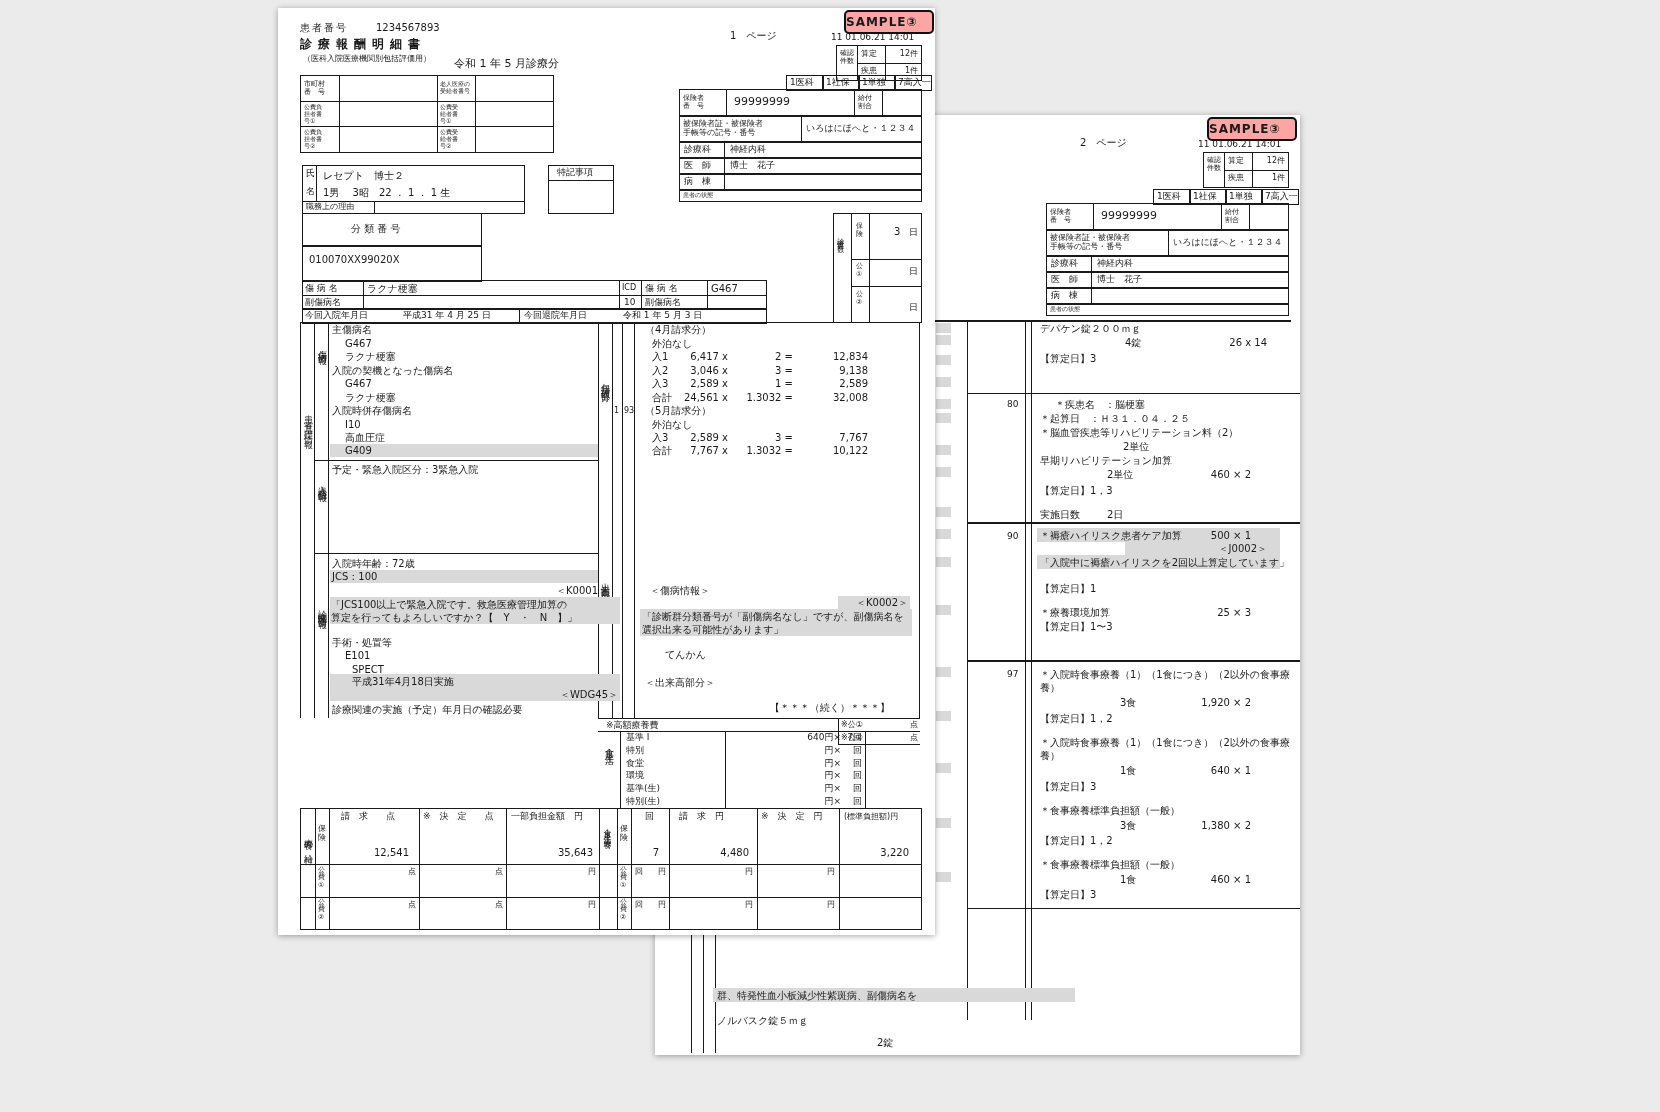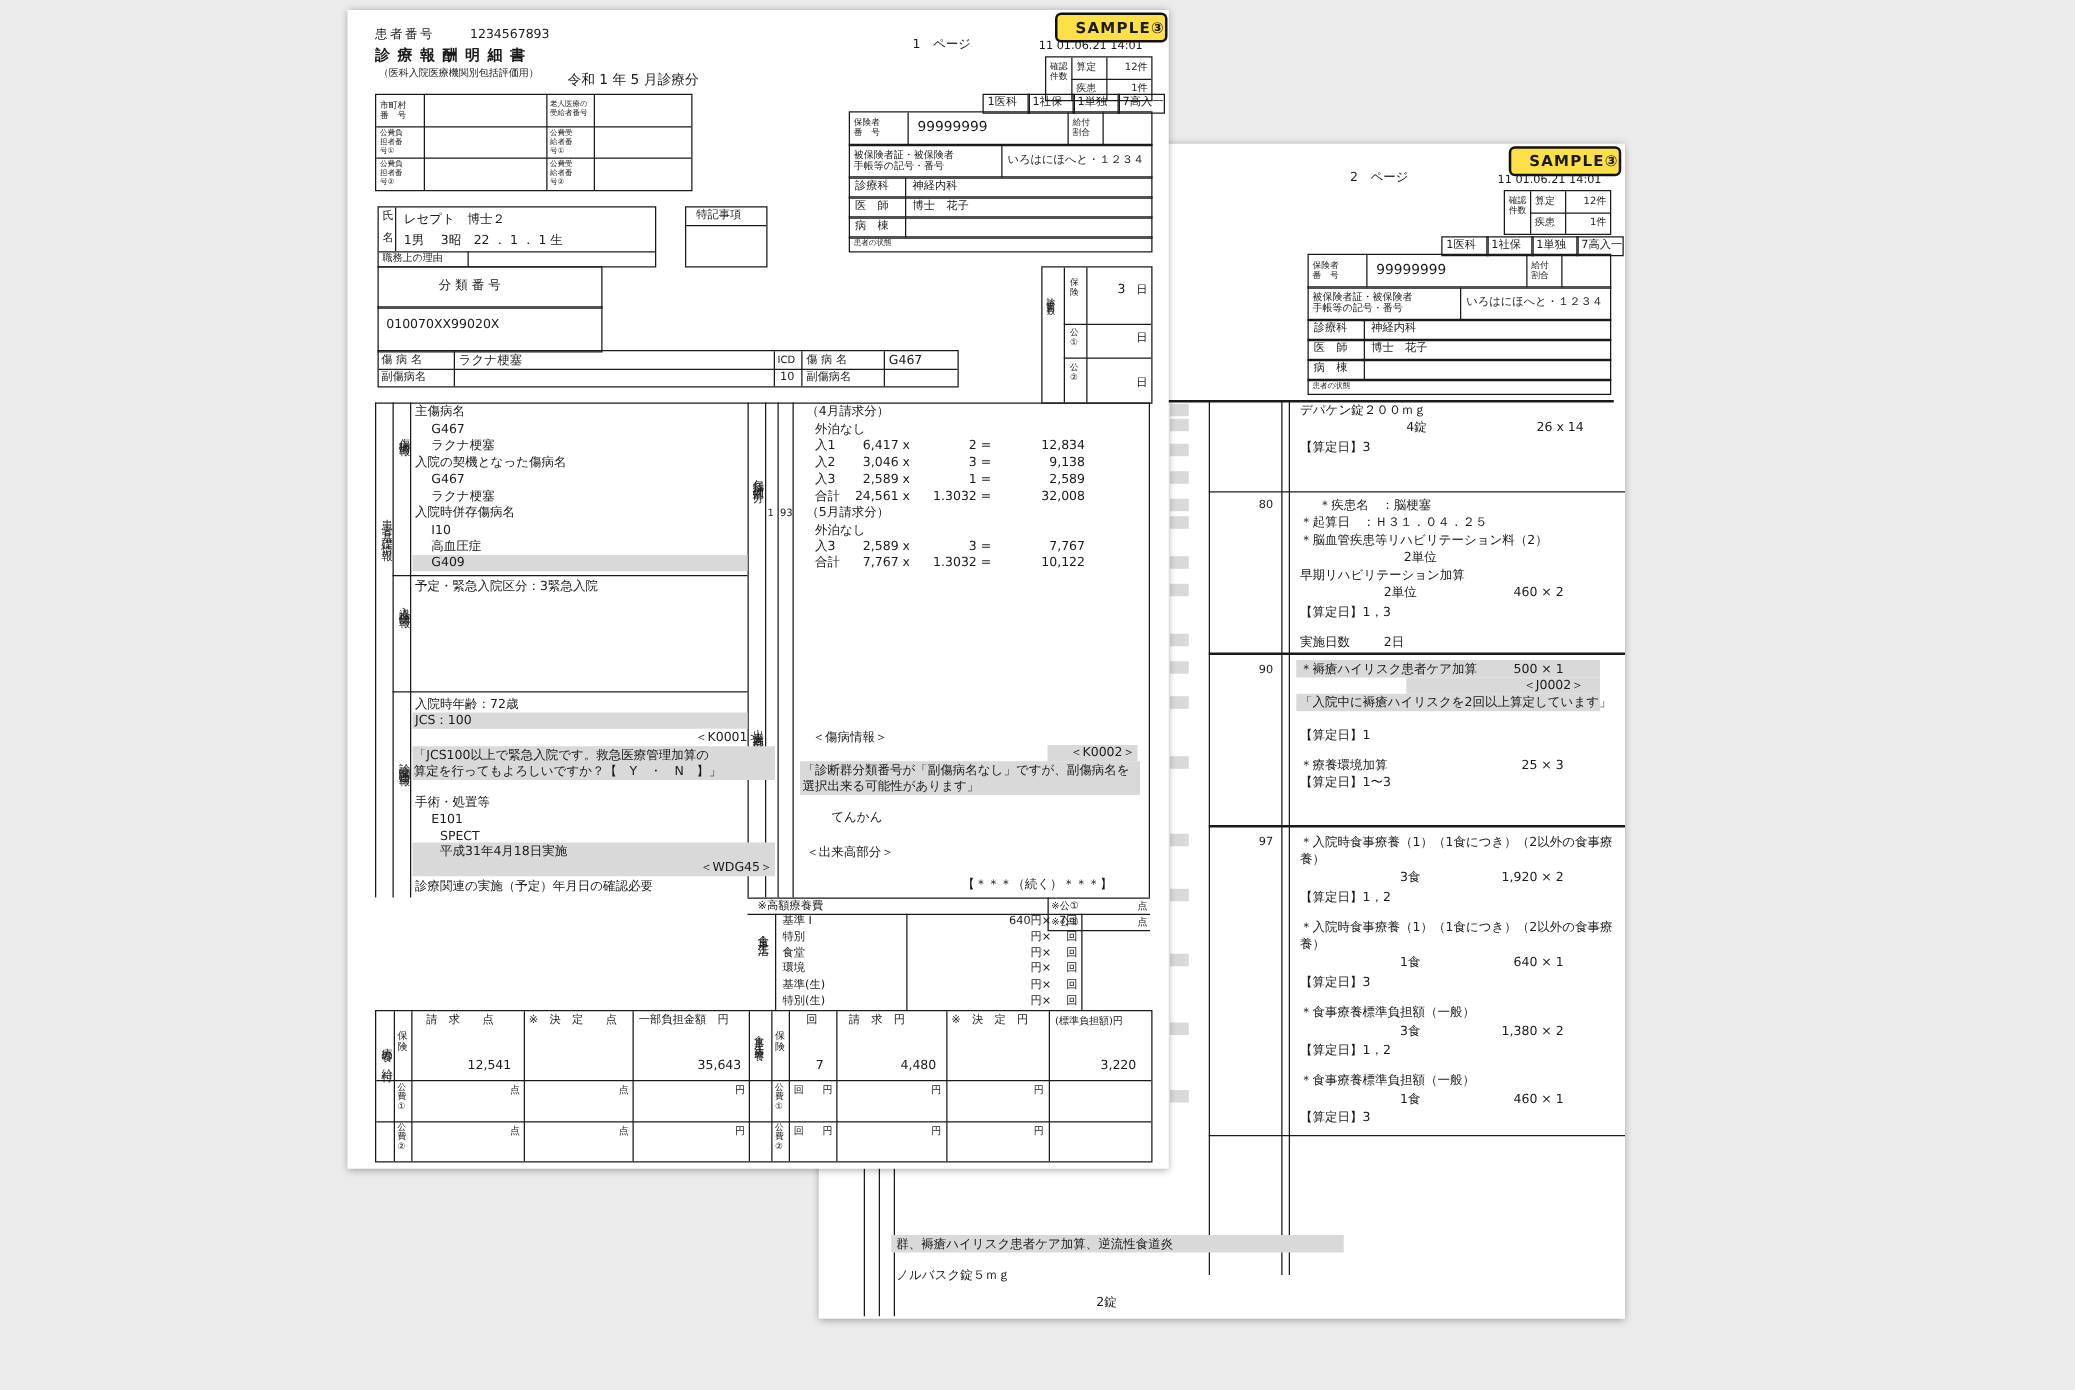--- a/index.html
+++ b/index.html
@@ -8,22 +8,22 @@
   .page{position:absolute;background:#fff;box-shadow:0 1px 6px rgba(0,0,0,.35)}
   .t{position:absolute;white-space:pre-line;line-height:1.18}
   .nw{white-space:nowrap}
   .s6{font-size:6px}.s7{font-size:7px}.s8{font-size:8px}.s9{font-size:9px}
   .s10{font-size:10px}.s11{font-size:11px}.s12{font-size:12px}
   .b{font-weight:bold}
   .v{writing-mode:vertical-rl;text-orientation:upright;letter-spacing:2px}
   .ln{position:absolute;background:#1a1a1a}
   .bx{position:absolute;border:1px solid #1a1a1a}
   .hl{position:absolute;background:#d9d9d9}
-  .badge{position:absolute;border:2px solid #111;border-radius:5px;text-align:right;
-         font-weight:bold;font-size:12px;letter-spacing:1px;background:#fde047;line-height:20px}
+  .badge{position:absolute;border:2px solid #111;border-radius:5px;text-align:left;
+         font-weight:bold;font-size:12px;letter-spacing:1px;background:#fca5a5;line-height:20px}
   .ctr{text-align:center}
 </style>
 </head>
 <body>
 
 <div class="page" style="left:655px;top:115px;width:645px;height:940px;z-index:1">
 
   <div class="badge" style="left:552px;top:2px;width:86px;height:20px">SAMPLE③</div>
   <div class="t s10 nw" style="left:425px;top:22px">2　ページ</div>
   <div class="t s9 nw" style="left:543px;top:24px">11 01.06.21 14:01</div>
@@ -158,21 +158,21 @@
   <div class="t s10 nw" style="left:385px;top:690px">＊食事療養標準負担額（一般）</div>
   <div class="t s10 nw" style="left:465px;top:705px">3食</div>
   <div class="t s10 nw" style="right:49px;top:705px">1,380 × 2</div>
   <div class="t s10 nw" style="left:385px;top:720px">【算定日】1，2</div>
   <div class="t s10 nw" style="left:385px;top:744px">＊食事療養標準負担額（一般）</div>
   <div class="t s10 nw" style="left:465px;top:759px">1食</div>
   <div class="t s10 nw" style="right:49px;top:759px">460 × 1</div>
   <div class="t s10 nw" style="left:385px;top:774px">【算定日】3</div>
 
   <div class="hl" style="left:58px;top:873px;width:362px;height:14px"></div>
-  <div class="t s10 nw" style="left:62px;top:875px">群、褥瘡ハイリスク患者ケア加算、逆流性食道炎</div>
+  <div class="t s10 nw" style="left:62px;top:875px">群、特発性血小板減少性紫斑病、副傷病名を</div>
   <div class="t s10 nw" style="left:62px;top:900px">ノルバスク錠５ｍｇ</div>
   <div class="t s10 nw" style="left:222px;top:922px">2錠</div>
 </div>
 
 <div class="page" style="left:278px;top:8px;width:657px;height:927px;z-index:2">
 
   <div class="t s10 nw" style="left:22px;top:14px;letter-spacing:2px">患者番号</div>
   <div class="t s10 nw" style="left:98px;top:14px">1234567893</div>
   <div class="t s12 nw b" style="left:22px;top:29px;letter-spacing:6px">診療報酬明細書</div>
   <div class="t s8 nw" style="left:25px;top:46px">（医科入院医療機関別包括評価用）</div>
@@ -312,20 +312,27 @@
     <div class="t s9 nw" style="left:2px;top:2px">傷 病 名</div>
     <div class="t s10 nw" style="left:64px;top:2px">ラクナ梗塞</div>
     <div class="t s8 nw" style="left:319px;top:2px">ICD</div>
     <div class="t s9 nw" style="left:342px;top:2px">傷 病 名</div>
     <div class="t s10 nw" style="left:408px;top:2px">G467</div>
     <div class="t s9 nw" style="left:2px;top:16px">副傷病名</div>
     <div class="t s9 nw" style="left:321px;top:16px">10</div>
     <div class="t s9 nw" style="left:342px;top:16px">副傷病名</div>
   </div>
 
+  <div class="bx" style="left:24px;top:300px;width:463px;height:14px">
+    <i class="ln" style="left:216px;top:0;width:1px;height:14px"></i>
+    <div class="t s9 nw" style="left:2px;top:1px">今回入院年月日</div>
+    <div class="t s9 nw" style="left:100px;top:1px">平成31  年 4  月 25  日</div>
+    <div class="t s9 nw" style="left:221px;top:1px">今回退院年月日</div>
+    <div class="t s9 nw" style="left:320px;top:1px">令和 1  年 5  月 3  日</div>
+  </div>
 
   <i class="ln" style="left:22px;top:314px;width:620px;height:1px"></i>
   <i class="ln" style="left:22px;top:314px;width:1px;height:396px"></i>
   <i class="ln" style="left:36px;top:314px;width:1px;height:396px"></i>
   <i class="ln" style="left:50px;top:314px;width:1px;height:396px"></i>
   <i class="ln" style="left:320px;top:314px;width:1px;height:396px"></i>
   <i class="ln" style="left:334px;top:314px;width:1px;height:396px"></i>
   <i class="ln" style="left:344px;top:314px;width:1px;height:396px"></i>
   <i class="ln" style="left:356px;top:314px;width:1px;height:396px"></i>
   <i class="ln" style="left:641px;top:314px;width:1px;height:396px"></i>

